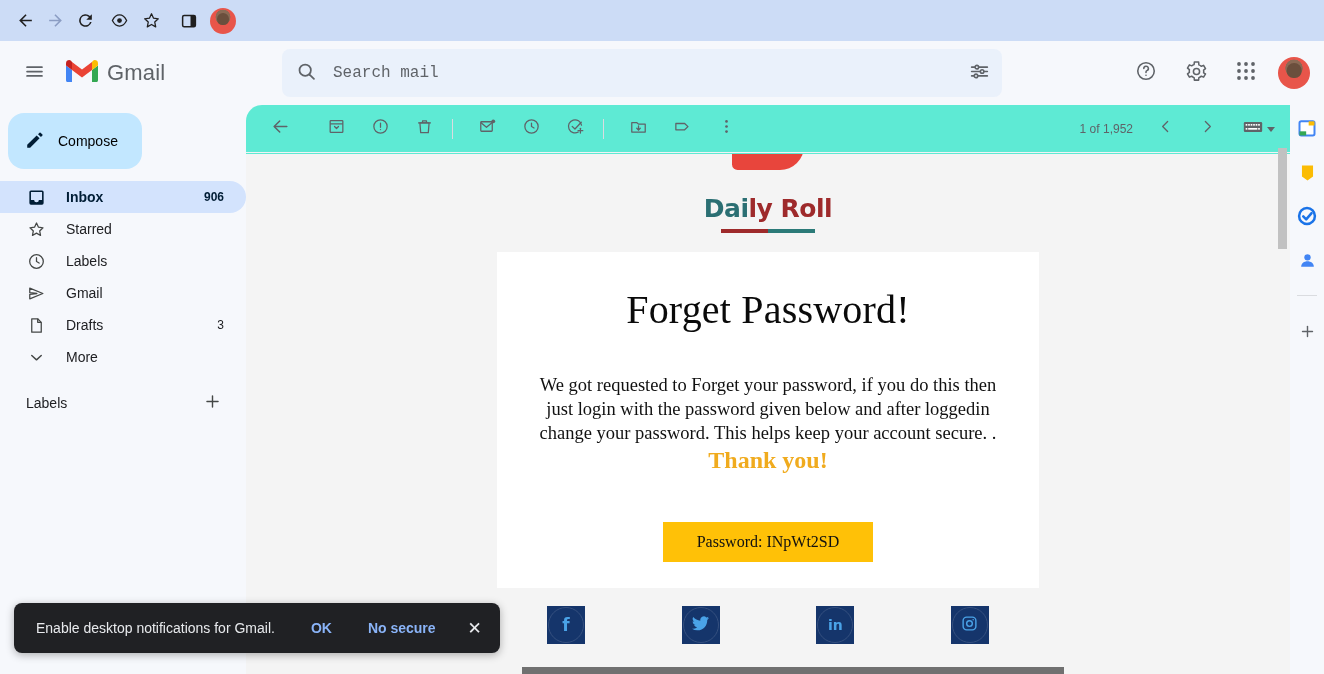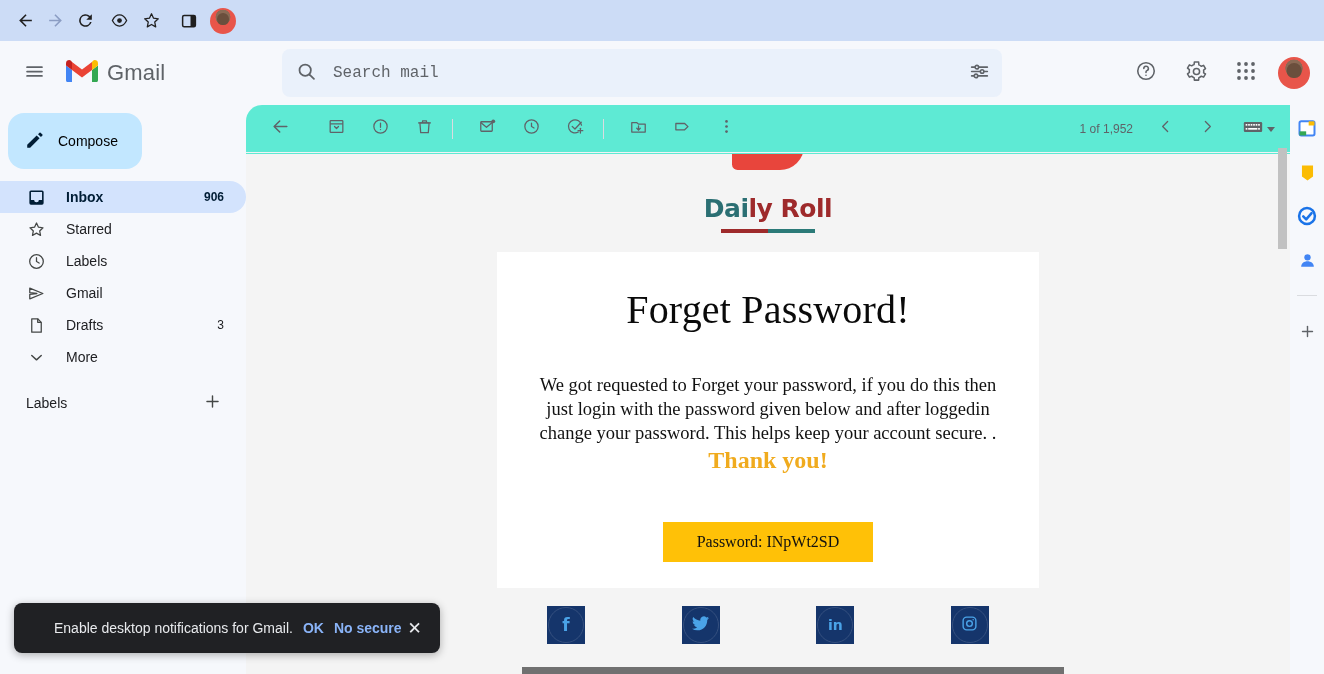--- a/index.html
+++ b/index.html
@@ -386,22 +386,22 @@
 
   
   .toast {
     position: absolute;
     left: 14px; bottom: 21px;
     height: 50px;
     background: #202124;
     color: #e8eaed;
     border-radius: 8px;
     display: flex; align-items: center;
-    padding: 0 18px 0 40px;
-    gap: 10px;
+    padding: 0 18px 0 22px;
+    gap: 36px;
     box-shadow: 0 2px 8px rgba(0,0,0,0.3);
     z-index: 30;
   }
   .toast-msg { font-size: 14px; color: #e8eaed; }
   .toast-action {
     font-size: 14px; color: #8ab4f8; font-weight: bold;
     cursor: pointer;
   }
   .toast-close {
     font-size: 17px; color: #e8eaed; cursor: pointer;

